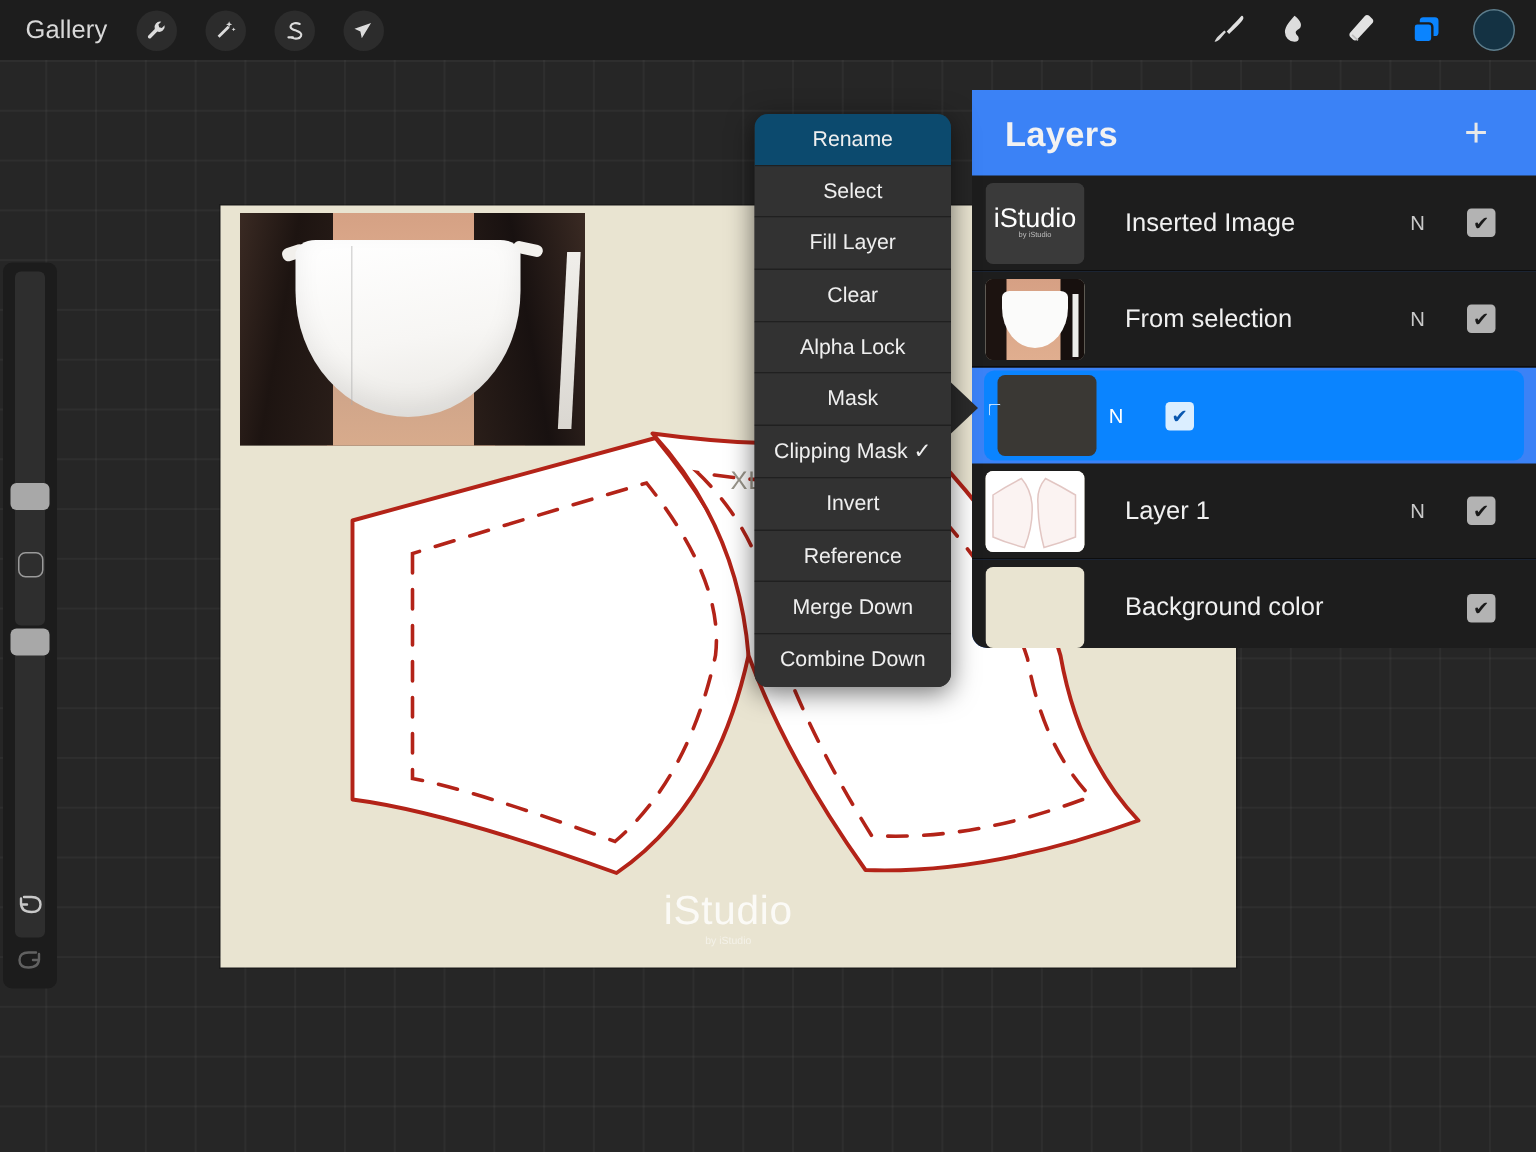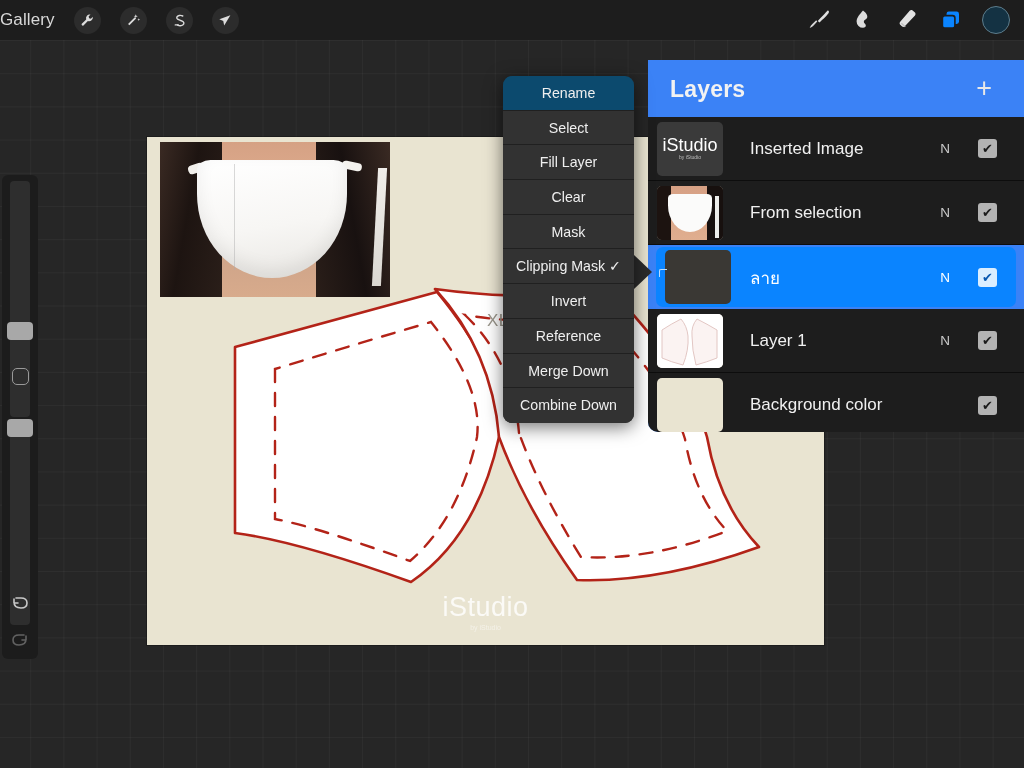--- a/index.html
+++ b/index.html
@@ -23,21 +23,21 @@
   }
 
   
   #topbar {
     position:absolute; left:0; top:0; width:1024px; height:40px;
     background:#1d1d1d;
     display:flex; align-items:center;
     z-index:40;
   }
   #gallery-btn {
-    color:#d8d8d8; font-size:17px; letter-spacing:.1px;
+    color:#d8d8d8; font-size:17px; margin-left:17px; letter-spacing:.1px;
   }
   .tool-ic {
     width:27px; height:27px; border-radius:50%;
     background:#2c2c2c;
     display:flex; align-items:center; justify-content:center;
     margin-left:19px;
   }
   .tool-ic svg { display:block; }
   #right-tools {
     position:absolute; right:9px; top:0; height:40px;
@@ -337,21 +337,20 @@
     </div>
     <div class="lname">From selection</div>
     <div class="lblend">N</div>
     <div class="lvis">✔</div>
   </div>
 
   <div class="layer-row selected">
     <div class="sel-bg"></div>
     <div id="clip-indicator"></div>
     <div class="thumb"></div>
-    <div class="lname">ลาย</div>
     <div class="lblend">N</div>
     <div class="lvis">✔</div>
   </div>
 
   <div class="layer-row">
     <div class="thumb">
       <div class="th-pattern">
         <svg width="66" height="54" viewBox="0 0 66 54">
           <path d="M5 16 L5 44 Q14 48 26 51 Q32 36 31 22 Q30 12 24 5 Q14 10 5 16 Z" fill="#fbf3f2" stroke="#e2c6c3" stroke-width="1"></path>
           <path d="M35 22 Q34 12 40 5 Q50 10 60 16 L60 44 Q50 48 39 51 Q35 36 35 22 Z" fill="#fbf3f2" stroke="#e2c6c3" stroke-width="1"></path>
@@ -372,20 +371,21 @@
     <div class="lvis">✔</div>
   </div>
 </div>
 
 <div id="ctx-pointer"></div>
 <div id="ctxmenu">
   <div class="mi">Rename</div>
   <div class="mi">Select</div>
   <div class="mi">Fill Layer</div>
   <div class="mi">Clear</div>
+  <div class="mi">Alpha Lock</div>
   <div class="mi">Mask</div>
   <div class="mi">Clipping Mask ✓</div>
   <div class="mi">Invert</div>
   <div class="mi">Reference</div>
   <div class="mi">Merge Down</div>
   <div class="mi">Combine Down</div>
 </div>
 
 <div id="topbar">
   <div id="gallery-btn">Gallery</div>

